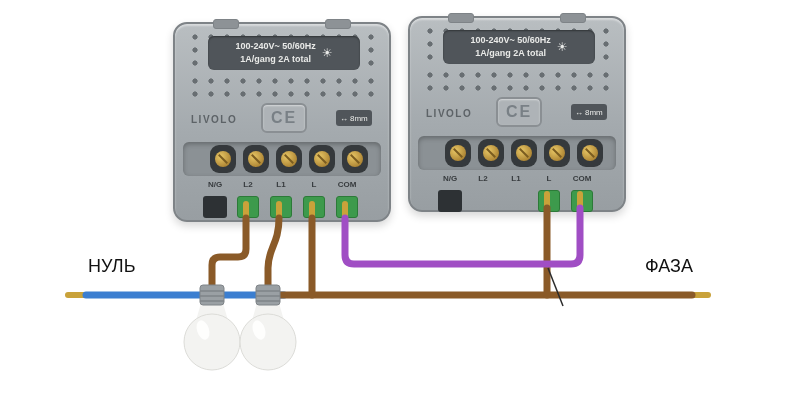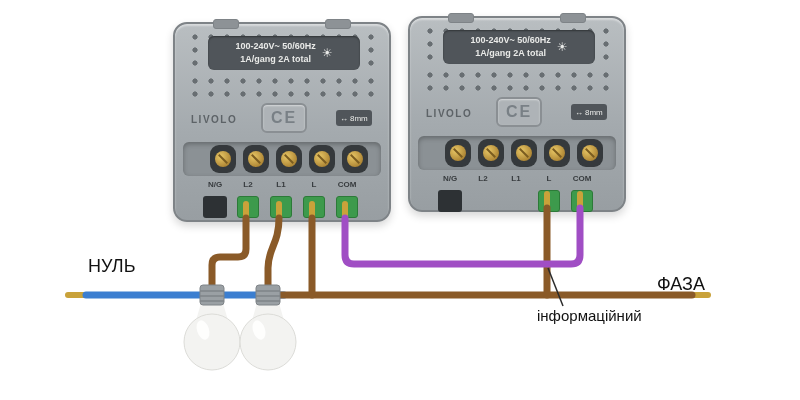--- a/index.html
+++ b/index.html
@@ -59,21 +59,21 @@
     background:#7a5c20;transform:rotate(45deg);}
   .tlabel{position:absolute;top:156px;width:34px;text-align:center;
     font-size:8px;font-weight:bold;color:#373b3e;}
   .green-block{position:absolute;top:172px;width:22px;height:22px;background:#3d9a4c;
     border:1px solid #2c7a38;border-radius:3px;box-sizing:border-box;}
   .dark-slot{position:absolute;top:172px;left:28px;width:24px;height:22px;
     background:#2d3134;border-radius:3px;}
   
   .big-label{position:absolute;font-size:18px;font-weight:normal;color:#111;}
   #neutral-label{left:88px;top:256px;}
-  #phase-label{left:645px;top:274px;margin-left:12px;}
+  #phase-label{left:645px;top:256px;}
   .note-label{position:absolute;left:537px;top:307px;font-size:15px;color:#111;}
   
   #wiring{position:absolute;left:0;top:0;pointer-events:none;}
 </style>
 </head>
 <body>
 
 <div id="stage">
 
   <div class="module" style="left:173px;top:22px;width:218px;height:200px">
@@ -173,21 +173,20 @@
     <span class="tlabel" style="left:122px">L</span>
     <span class="tlabel" style="left:155px">COM</span>
 
     <div class="dark-slot"></div>
     <div class="green-block" style="left:128px"></div>
     <div class="green-block" style="left:161px"></div>
   </div>
 
   <div id="neutral-label" class="big-label">НУЛЬ</div>
   <div id="phase-label" class="big-label">ФАЗА</div>
-  <div class="note-label">інформаційний</div>
 
   <svg id="wiring" width="800" height="400" viewBox="0 0 800 400">
 
     <g fill="none" stroke="#c9a23a" stroke-width="6" stroke-linecap="round">
       <path d="M 68 295 H 92"></path>
       <path d="M 690 295 H 708"></path>
       <path d="M 246 204 V 220"></path>
       <path d="M 279 204 V 220"></path>
       <path d="M 312 204 V 220"></path>
       <path d="M 345 204 V 220"></path>

